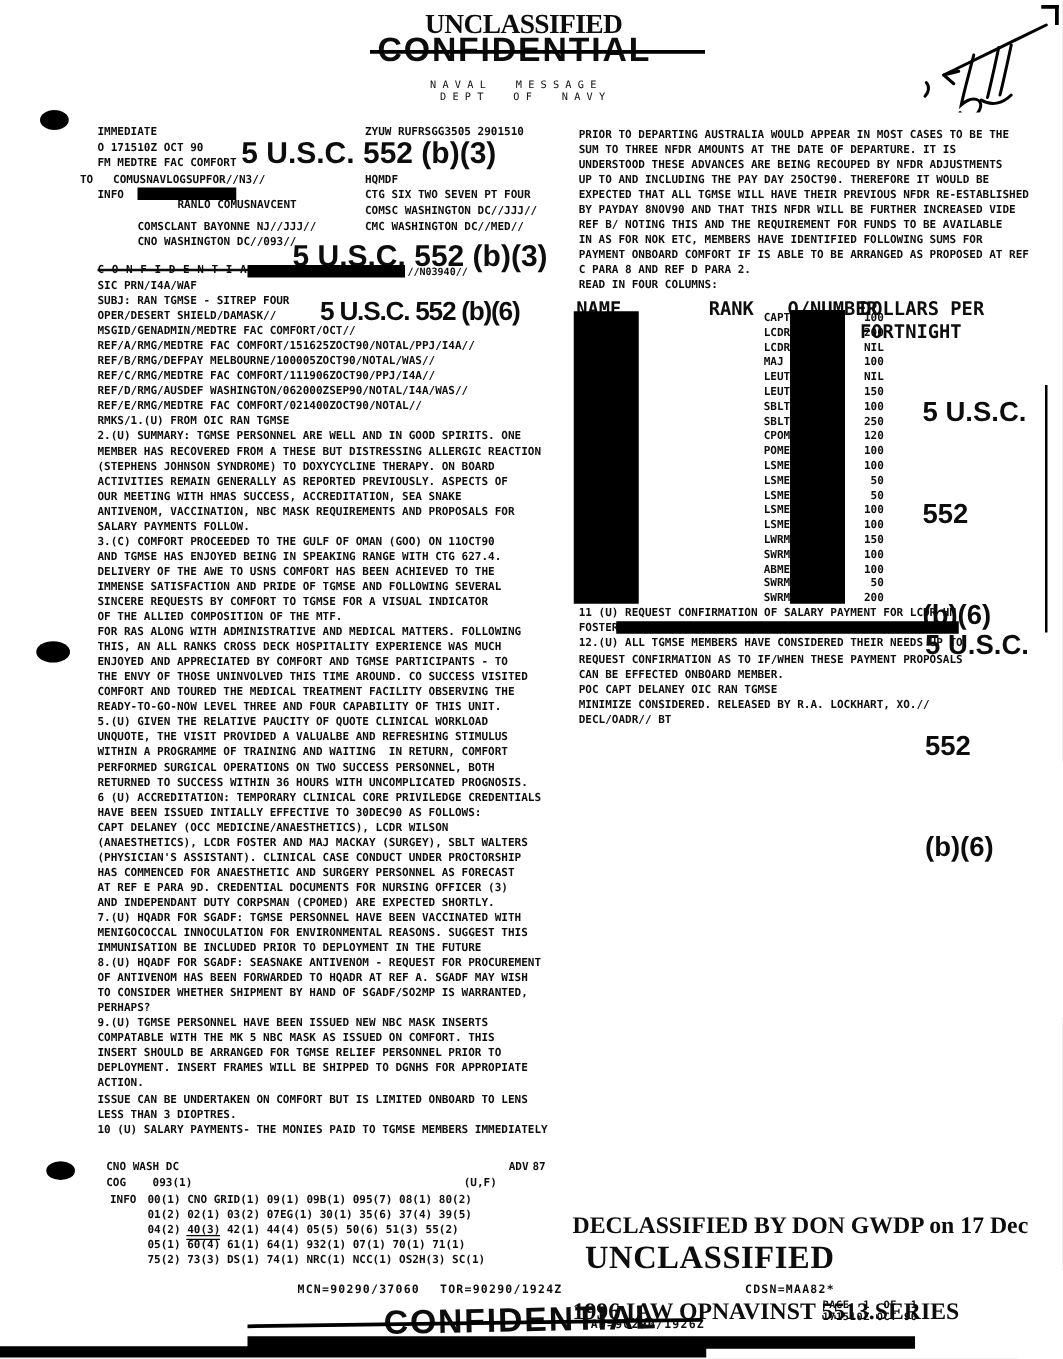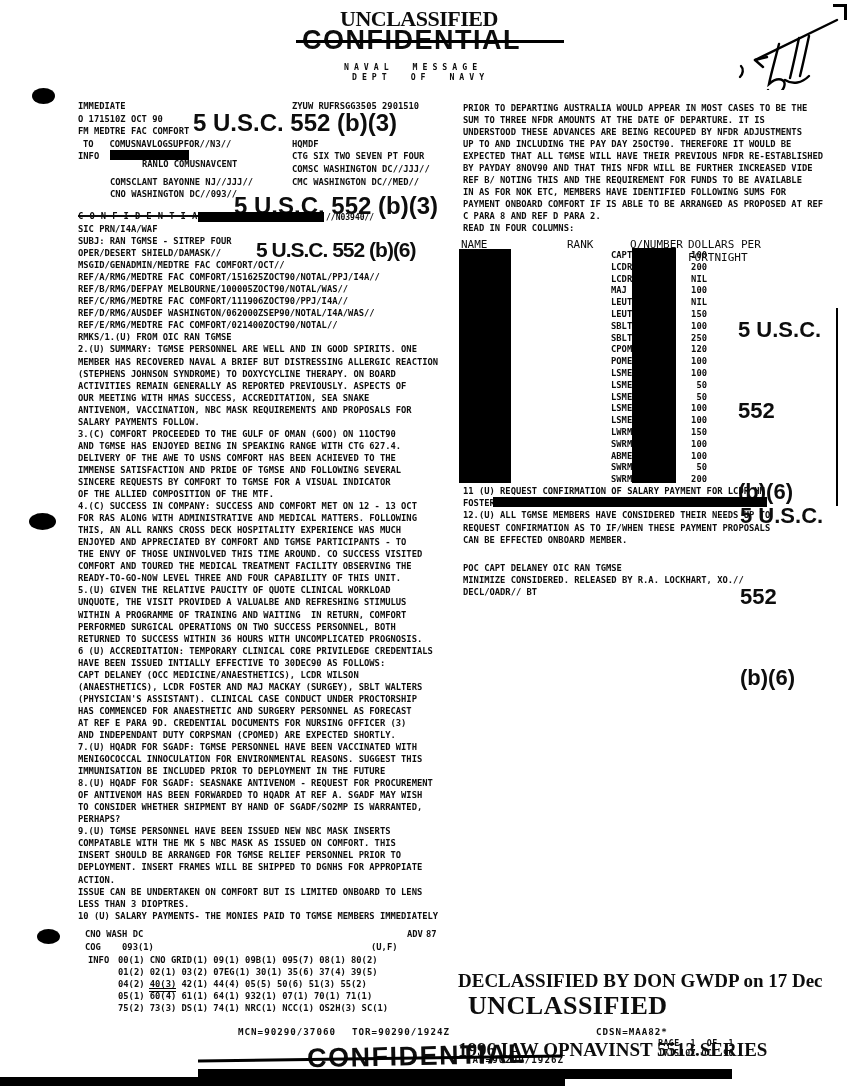--- a/index.html
+++ b/index.html
@@ -17,29 +17,29 @@
   .bigclass{font-family:"Liberation Sans","DejaVu Sans",sans-serif;font-weight:bold;
             font-size:27px;letter-spacing:1.5px;white-space:pre;}
   .redact{position:absolute;background:#000;}
   .strikeline{position:absolute;background:#000;}
   .classline{font-size:8.8px;font-weight:bold;white-space:pre;letter-spacing:0.4px;
              text-decoration:line-through;text-decoration-thickness:2px;}
   .punch{position:absolute;background:#000;border-radius:50%;}
   .trow{position:relative;height:11.8px;font-size:8.8px;font-weight:bold;}
   .t-rank{position:absolute;left:106px;white-space:pre;margin-left:44px;}
   .t-dollars{position:absolute;left:186px;width:60px;text-align:right;white-space:pre;}
-  .thead{position:relative;height:12px;font-size:11px;font-weight:normal;}
+  .thead{position:relative;height:12px;font-size:15px;font-weight:bold;}
   .th-name{position:absolute;left:0;}
   .th-rank{position:absolute;left:106px;}
   .th-onum{position:absolute;left:169px;}
   .th-dollars{position:absolute;left:227px;}
   .distline{font-size:8.8px;font-weight:bold;white-space:pre;height:12.1px;line-height:12.1px;}
   .footcode{font-size:9.2px;font-weight:bold;white-space:pre;letter-spacing:1px;}
   .smfoot{font-size:8.2px;font-weight:bold;white-space:pre;letter-spacing:0.5px;}
-  .spread{letter-spacing:5px;word-spacing:9px;font-size:8.2px;font-weight:bold;}
+  .spread{letter-spacing:5px;word-spacing:9px;font-size:8.2px;font-weight:normal;}
   .cornermark{position:absolute;width:11px;height:13px;border-top:3px solid #000;border-right:3px solid #000;}
   .vline{position:absolute;width:2px;background:#000;}
   .declass{font-family:"Liberation Serif","DejaVu Serif",serif;font-weight:bold;
            font-size:19px;line-height:23px;white-space:pre;}
 </style>
 </head>
 <body>
 
 <div class="page">
 
@@ -78,21 +78,21 @@
     <div>5 U.S.C.</div>
     <div>552</div>
     <div>(b)(6)</div>
   </div>
   <div class="vline" style="left:836px;top:308px;height:198px;"></div>
 
   <div class="abs hl" style="left:78px;top:100px;">IMMEDIATE</div>
   <div class="abs hl" style="left:292px;top:100px;">ZYUW RUFRSGG3505 2901510</div>
   <div class="abs hl" style="left:78px;top:113px;">O 171510Z OCT 90</div>
   <div class="abs hl" style="left:78px;top:125px;">FM MEDTRE FAC COMFORT</div>
-  <div class="abs hl" style="left:83px;top:138px;">TO   COMUSNAVLOGSUPFOR//N3//</div>
+  <div class="abs hl" style="left:64px;top:138px;">TO   COMUSNAVLOGSUPFOR//N3//</div>
   <div class="abs hl" style="left:292px;top:138px;">HQMDF</div>
   <div class="abs hl" style="left:78px;top:150px;">INFO</div>
   <div class="redact" style="left:110px;top:150px;width:79px;height:10px;"></div>
   <div class="abs hl" style="left:292px;top:150px;">CTG SIX TWO SEVEN PT FOUR</div>
   <div class="abs hl" style="left:110px;top:158px;margin-left:32px;">RANLO COMUSNAVCENT</div>
   <div class="abs hl" style="left:292px;top:163px;">COMSC WASHINGTON DC//JJJ//</div>
   <div class="abs hl" style="left:110px;top:176px;">COMSCLANT BAYONNE NJ//JJJ//</div>
   <div class="abs hl" style="left:292px;top:176px;">CMC WASHINGTON DC//MED//</div>
   <div class="abs hl" style="left:110px;top:188px;">CNO WASHINGTON DC//093//</div>
 
@@ -105,33 +105,32 @@
       <div class="bl">SUBJ: RAN TGMSE - SITREP FOUR</div>
       <div class="bl">OPER/DESERT SHIELD/DAMASK//</div>
       <div class="bl">MSGID/GENADMIN/MEDTRE FAC COMFORT/OCT//</div>
       <div class="bl">REF/A/RMG/MEDTRE FAC COMFORT/151625ZOCT90/NOTAL/PPJ/I4A//</div>
       <div class="bl">REF/B/RMG/DEFPAY MELBOURNE/100005ZOCT90/NOTAL/WAS//</div>
       <div class="bl">REF/C/RMG/MEDTRE FAC COMFORT/111906ZOCT90/PPJ/I4A//</div>
       <div class="bl">REF/D/RMG/AUSDEF WASHINGTON/062000ZSEP90/NOTAL/I4A/WAS//</div>
       <div class="bl">REF/E/RMG/MEDTRE FAC COMFORT/021400ZOCT90/NOTAL//</div>
       <div class="bl">RMKS/1.(U) FROM OIC RAN TGMSE</div>
       <div class="bl">2.(U) SUMMARY: TGMSE PERSONNEL ARE WELL AND IN GOOD SPIRITS. ONE</div>
-      <div class="bl">MEMBER HAS RECOVERED NAVAL A BRIEF BUT DISTRESSING ALLERGIC REACTION</div>
+      <div class="bl">MEMBER HAS RECOVERED FROM A THESE BUT DISTRESSING ALLERGIC REACTION</div>
       <div class="bl">(STEPHENS JOHNSON SYNDROME) TO DOXYCYCLINE THERAPY. ON BOARD</div>
       <div class="bl">ACTIVITIES REMAIN GENERALLY AS REPORTED PREVIOUSLY. ASPECTS OF</div>
       <div class="bl">OUR MEETING WITH HMAS SUCCESS, ACCREDITATION, SEA SNAKE</div>
       <div class="bl">ANTIVENOM, VACCINATION, NBC MASK REQUIREMENTS AND PROPOSALS FOR</div>
       <div class="bl">SALARY PAYMENTS FOLLOW.</div>
       <div class="bl">3.(C) COMFORT PROCEEDED TO THE GULF OF OMAN (GOO) ON 11OCT90</div>
       <div class="bl">AND TGMSE HAS ENJOYED BEING IN SPEAKING RANGE WITH CTG 627.4.</div>
       <div class="bl">DELIVERY OF THE AWE TO USNS COMFORT HAS BEEN ACHIEVED TO THE</div>
       <div class="bl">IMMENSE SATISFACTION AND PRIDE OF TGMSE AND FOLLOWING SEVERAL</div>
       <div class="bl">SINCERE REQUESTS BY COMFORT TO TGMSE FOR A VISUAL INDICATOR</div>
       <div class="bl">OF THE ALLIED COMPOSITION OF THE MTF.</div>
-      <div class="bl">4.(C) SUCCESS IN COMPANY: SUCCESS AND COMFORT MET ON 12 - 13 OCT</div>
       <div class="bl">FOR RAS ALONG WITH ADMINISTRATIVE AND MEDICAL MATTERS. FOLLOWING</div>
       <div class="bl">THIS, AN ALL RANKS CROSS DECK HOSPITALITY EXPERIENCE WAS MUCH</div>
       <div class="bl">ENJOYED AND APPRECIATED BY COMFORT AND TGMSE PARTICIPANTS - TO</div>
       <div class="bl">THE ENVY OF THOSE UNINVOLVED THIS TIME AROUND. CO SUCCESS VISITED</div>
       <div class="bl">COMFORT AND TOURED THE MEDICAL TREATMENT FACILITY OBSERVING THE</div>
       <div class="bl">READY-TO-GO-NOW LEVEL THREE AND FOUR CAPABILITY OF THIS UNIT.</div>
       <div class="bl">5.(U) GIVEN THE RELATIVE PAUCITY OF QUOTE CLINICAL WORKLOAD</div>
       <div class="bl">UNQUOTE, THE VISIT PROVIDED A VALUALBE AND REFRESHING STIMULUS</div>
       <div class="bl">WITHIN A PROGRAMME OF TRAINING AND WAITING  IN RETURN, COMFORT</div>
       <div class="bl">PERFORMED SURGICAL OPERATIONS ON TWO SUCCESS PERSONNEL, BOTH</div>
@@ -268,21 +267,21 @@
 
   <div class="redact" style="left:459px;top:249px;width:52px;height:234px;"></div>
   <div class="redact" style="left:632px;top:248px;width:44px;height:235px;"></div>
 
   <div class="abs" style="left:463px;top:485px;">
       <div class="bl" style="height:12.2px;line-height:12.2px;">11 (U) REQUEST CONFIRMATION OF SALARY PAYMENT FOR LCDR HM</div>
       <div class="bl" style="height:12.2px;line-height:12.2px;">FOSTER</div>
       <div class="bl" style="height:12.2px;line-height:12.2px;">12.(U) ALL TGMSE MEMBERS HAVE CONSIDERED THEIR NEEDS UP TO</div>
       <div class="bl" style="height:12.2px;line-height:12.2px;">REQUEST CONFIRMATION AS TO IF/WHEN THESE PAYMENT PROPOSALS</div>
       <div class="bl" style="height:12.2px;line-height:12.2px;">CAN BE EFFECTED ONBOARD MEMBER.</div>
-      <div class="bl" style="height:12.2px;line-height:12.2px;margin-top:16px;">POC CAPT DELANEY OIC RAN TGMSE</div>
+      <div class="bl" style="height:12.2px;line-height:12.2px;">POC CAPT DELANEY OIC RAN TGMSE</div>
       <div class="bl" style="height:12.2px;line-height:12.2px;">MINIMIZE CONSIDERED. RELEASED BY R.A. LOCKHART, XO.//</div>
       <div class="bl" style="height:12.2px;line-height:12.2px;">DECL/OADR// BT</div>
     </div>
   <div class="redact" style="left:493px;top:497px;width:274px;height:10px;"></div>
 
   <div class="abs declass" style="left:458px;top:923px;">
     <div>DECLASSIFIED BY DON GWDP on 17 Dec</div>
     <div>1996 IAW OPNAVINST 5513.SERIES</div>
   </div>
 

